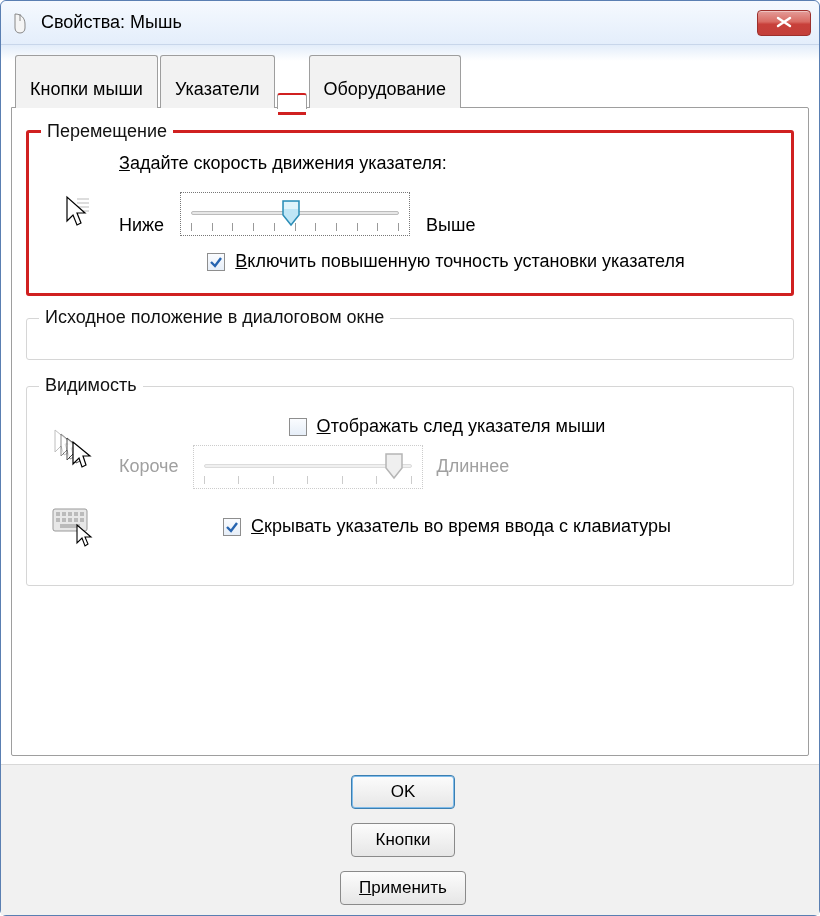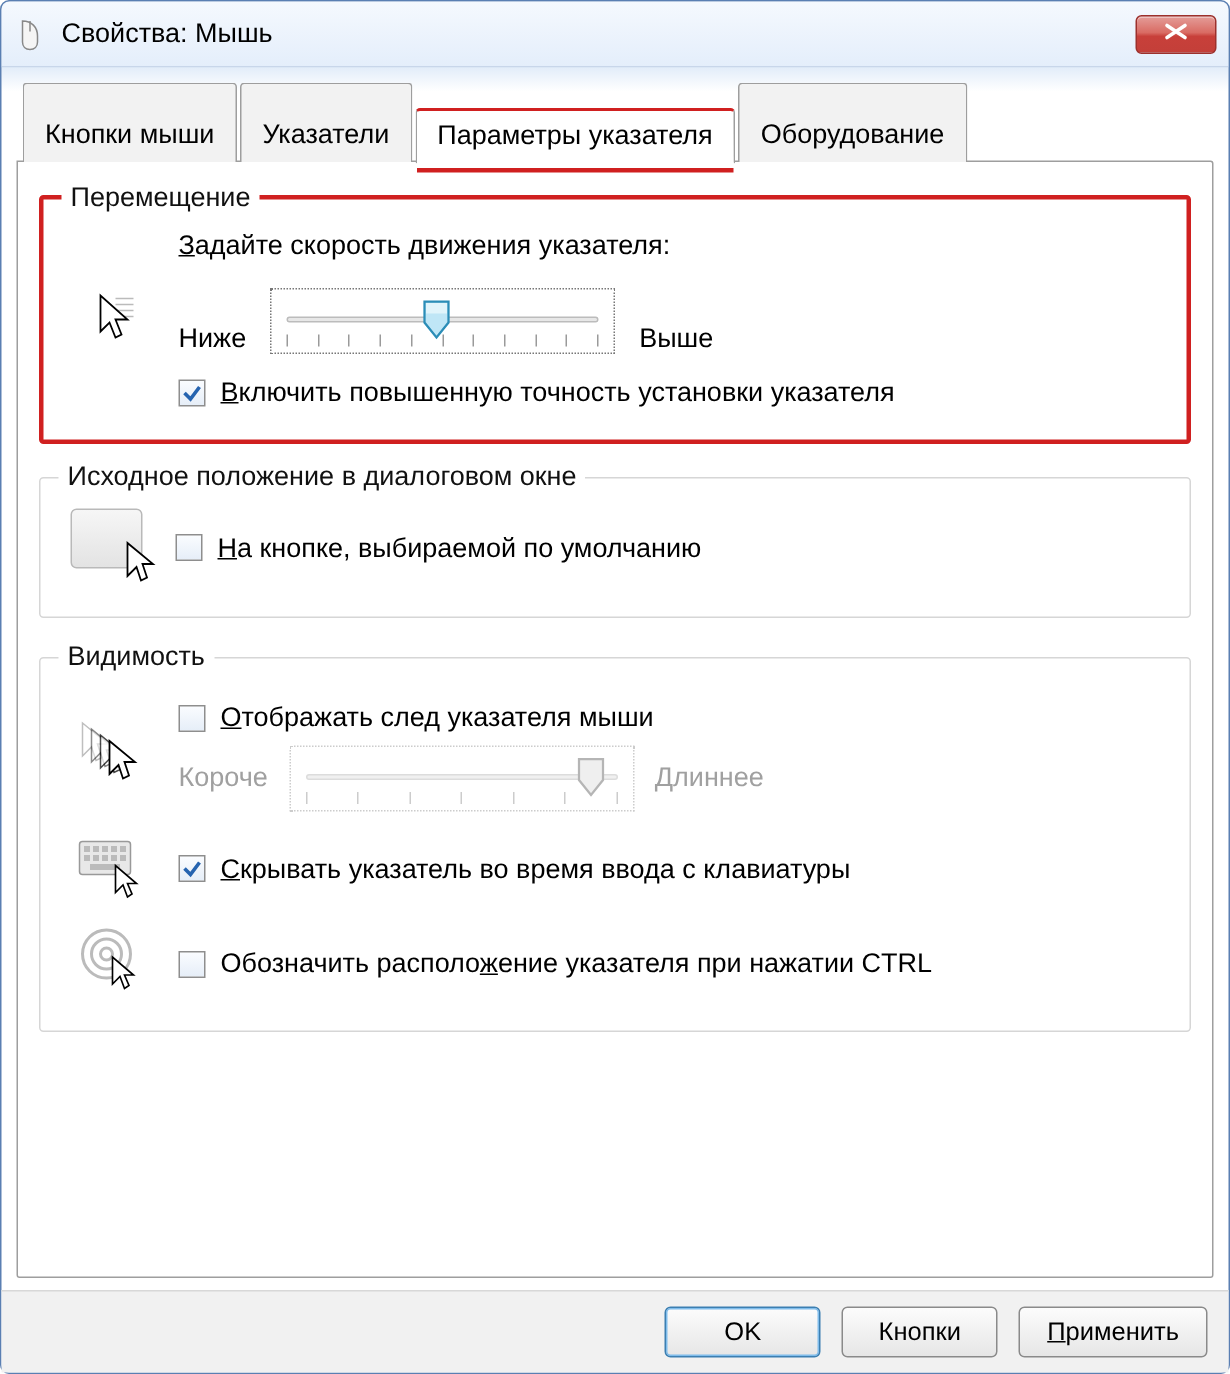--- a/index.html
+++ b/index.html
@@ -177,20 +177,21 @@
   .slider.disabled .ticks span { background: #ccc; }
   .label { font-size: 18px; }
   .label.disabled { color: #a0a0a0; }
   .instruction { font-size: 18px; }
   .u { text-decoration: underline; }
 
   .chk-row {
     display: flex;
     align-items: center;
     gap: 10px;
+    justify-content: center;
   }
   .checkbox {
     width: 18px; height: 18px;
     border: 1px solid #8e8e8e;
     background: linear-gradient(#fafcff, #e6eef8);
     display: inline-flex; align-items: center; justify-content: center;
     cursor: pointer;
     flex-shrink: 0;
   }
   .checkbox.checked svg { display: block; }
@@ -208,20 +209,21 @@
   }
 
   .bottom-row {
     display: flex;
     justify-content: flex-end;
     align-items: center;
     gap: 14px;
     padding: 10px 14px 10px 0;
     border-top: 1px solid #d8d8d8;
     background: #f1f1f1;
+    flex-direction: column;
   }
   .btn {
     min-width: 104px;
     height: 34px;
     padding: 0 18px;
     border: 1px solid #8a8a8a;
     border-radius: 4px;
     background: linear-gradient(#fcfcfc,#e6e6e6);
     font-size: 17px;
     cursor: pointer;
@@ -268,21 +270,21 @@
           </svg>
       </span>
     </div>
   </div>
 
   <div class="client">
 
     <div class="tabs">
       <div class="tab">Кнопки мыши</div>
       <div class="tab">Указатели</div>
-      <div class="tab active"><span>Параметры указателя</span>
+      <div class="tab active">
         <div style="position:absolute;left:0;right:0;bottom:-6px;height:3px;background:#d02020"></div>
       </div>
       <div class="tab">Оборудование</div>
     </div>
 
     <div class="panel">
 
       <div class="groupbox highlight">
         <div class="legend">Перемещение</div>
         <div class="row">
@@ -334,40 +336,20 @@
                   </svg>
               </span>
               <span class="chk-label"><span class="u">В</span><span>ключить повышенную точность установки указателя</span></span>
             </div>
           </div>
         </div>
       </div>
 
       <div class="groupbox gb2">
         <div class="legend">Исходное положение в диалоговом окне</div>
-        <div class="row">
-          <div class="big-icon-col">
-            <span class="icon-snap-wrap">
-              <div class="icon-snap"></div>
-              <span class="cursor-overlay">
-                <svg width="24" height="30" viewBox="0 0 24 30">
-                    <path d="M4 2 L4 24 L10 18 L13 27 L17 25 L14 16 L21 16 Z" fill="#fff" stroke="#000" stroke-width="1.2"></path>
-                  </svg>
-              </span>
-            </span>
-          </div>
-          <div class="group-content">
-            <div class="chk-row">
-              <span class="checkbox">
-                
-              </span>
-              <span class="chk-label"><span class="u">Н</span><span>а кнопке, выбираемой по умолчанию</span></span>
-            </div>
-          </div>
-        </div>
       </div>
 
       <div class="groupbox gb3">
         <div class="legend">Видимость</div>
 
         <div class="vis-row">
           <div class="icon-col">
             <span class="trail-icon">
               <svg viewBox="0 0 44 44">
                 <g opacity="0.25">
@@ -445,42 +427,20 @@
               <span class="checkbox checked">
                 <svg viewBox="0 0 14 14">
                     <path d="M2 7 L6 11 L12 3" stroke="#2664b0" stroke-width="2.4" fill="none"></path>
                   </svg>
               </span>
               <span class="chk-label"><span class="u">С</span><span>крывать указатель во время ввода с клавиатуры</span></span>
             </div>
           </div>
         </div>
 
-        <div class="vis-row" style="margin-bottom:0">
-          <div class="icon-col">
-            <span class="radar-icon">
-              <svg viewBox="0 0 44 44">
-                <circle cx="20" cy="18" r="16" fill="none" stroke="#bbb" stroke-width="2"></circle>
-                <circle cx="20" cy="18" r="10" fill="none" stroke="#bbb" stroke-width="2"></circle>
-                <circle cx="20" cy="18" r="4" fill="none" stroke="#bbb" stroke-width="2"></circle>
-                <g transform="translate(20,18)">
-                    <path d="M4 2 L4 20 L9 15 L12 23 L15 21 L12 14 L18 14 Z" fill="#fff" stroke="#000" stroke-width="1.1"></path>
-                  </g>
-              </svg>
-            </span>
-          </div>
-          <div class="text-col">
-            <div class="chk-row" style="align-items:flex-start">
-              <span class="checkbox" style="margin-top:3px">
-                
-              </span>
-              <span class="chk-label">Обозначить располо<span class="u">ж</span>ение указателя при нажатии CTRL</span>
-            </div>
-          </div>
-        </div>
 
       </div>
 
     </div>
   </div>
 
   <div class="bottom-row">
     <div class="btn default">OK</div>
     <div class="btn">Кнопки</div>
     <div class="btn">

